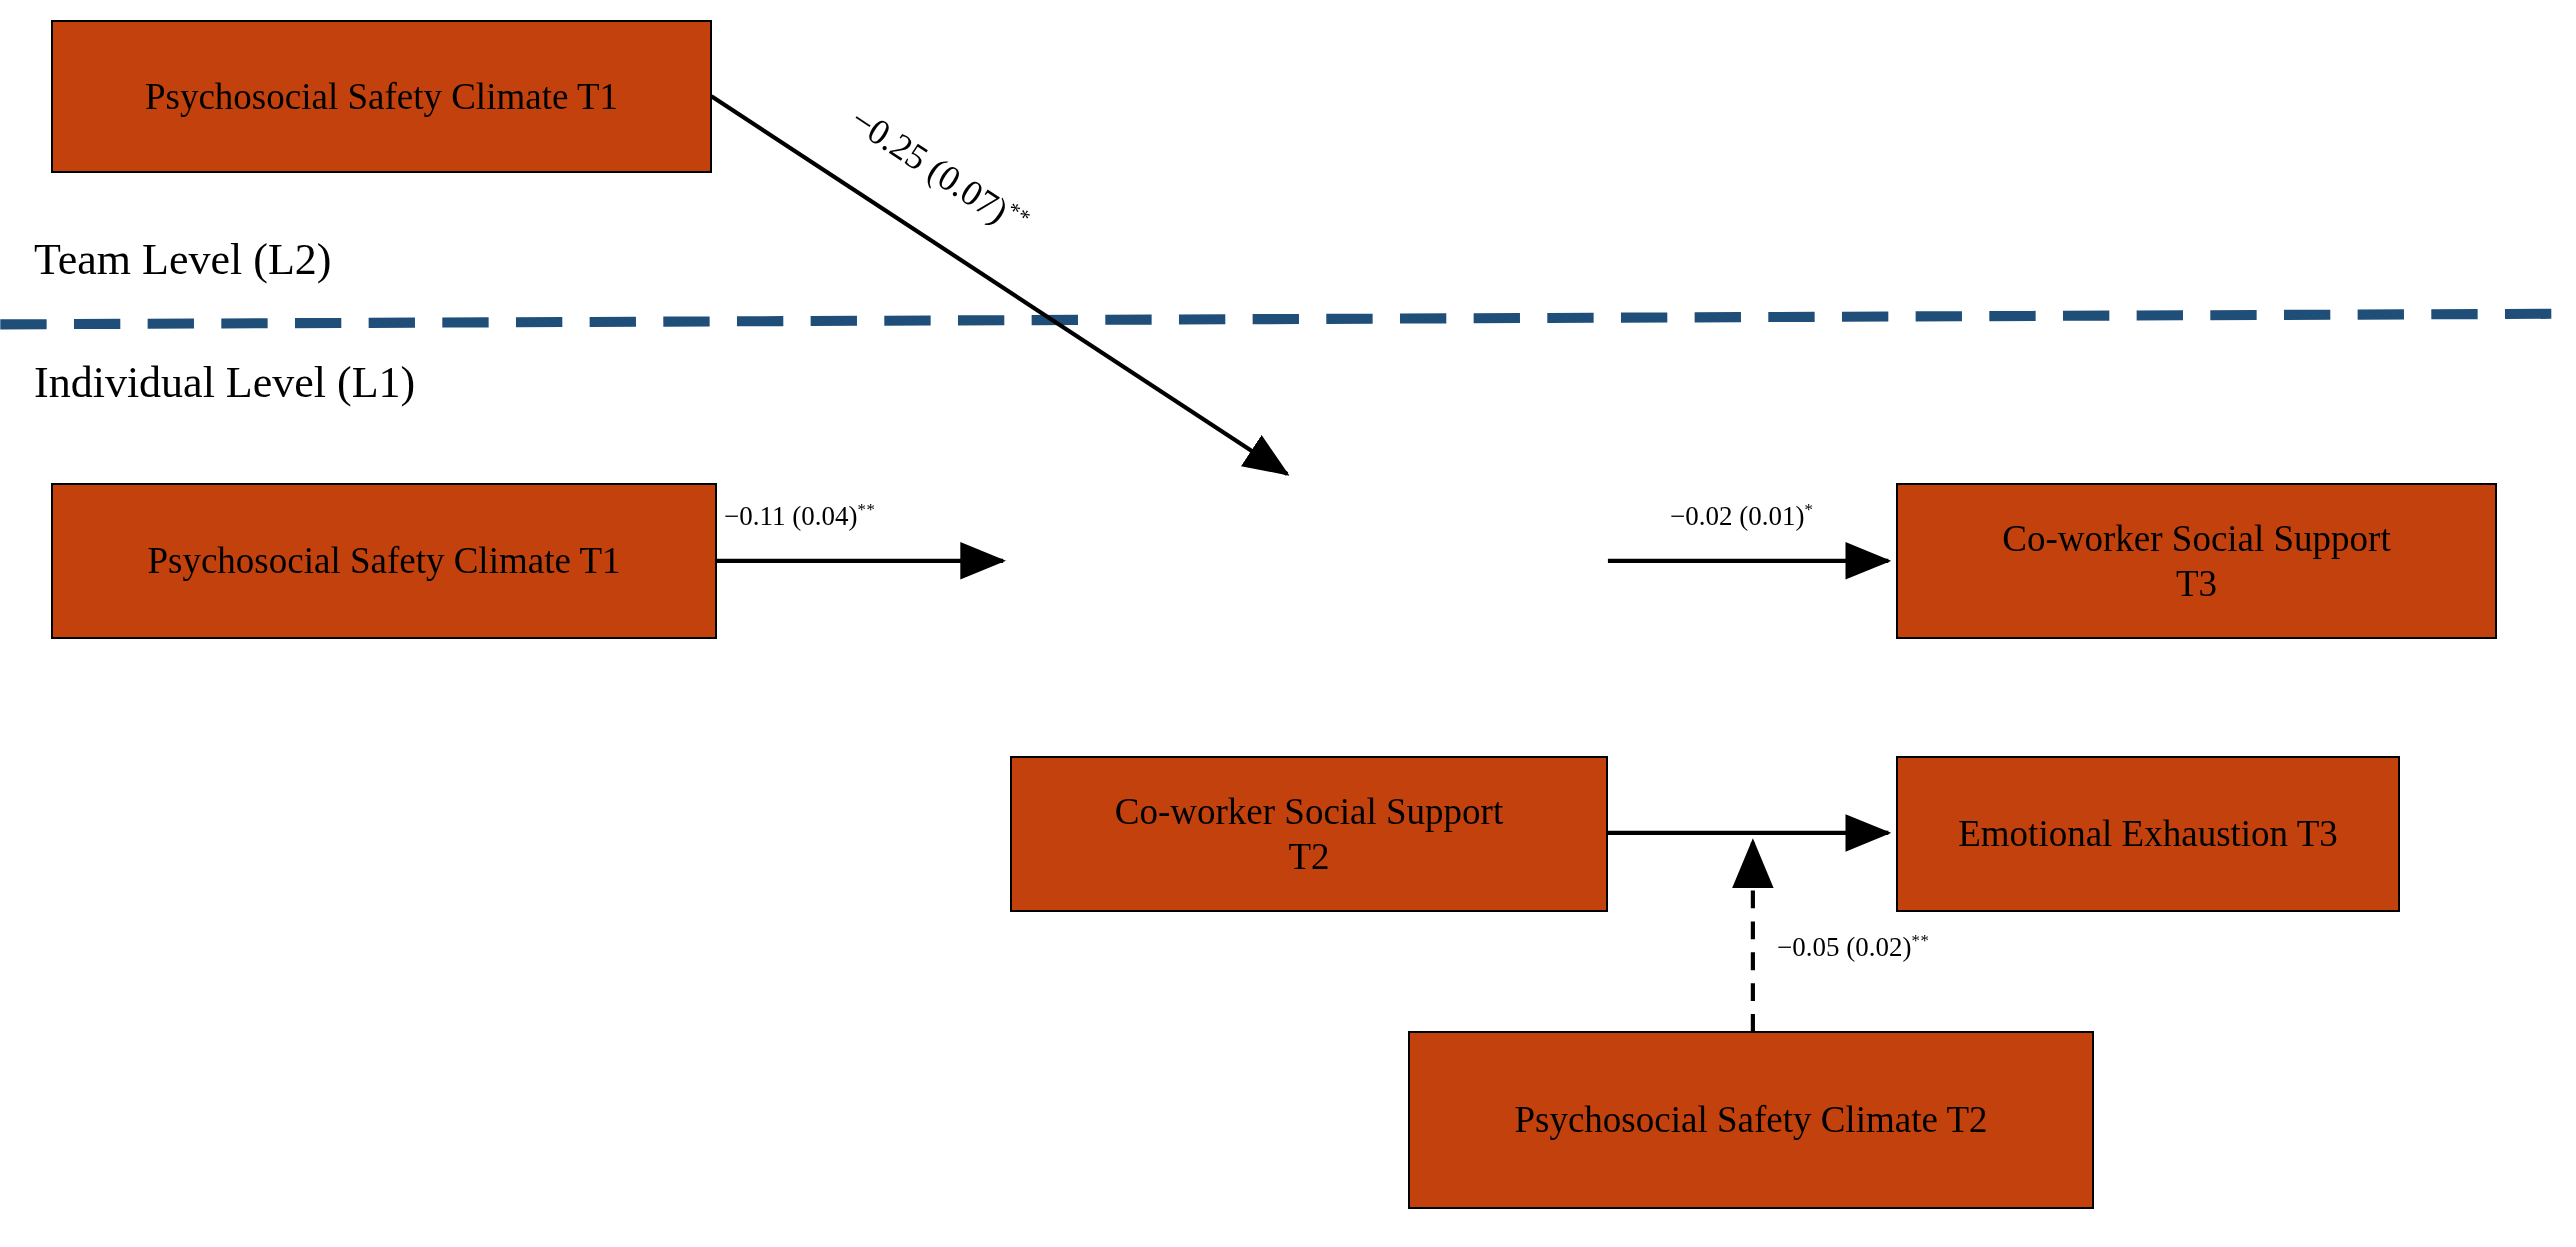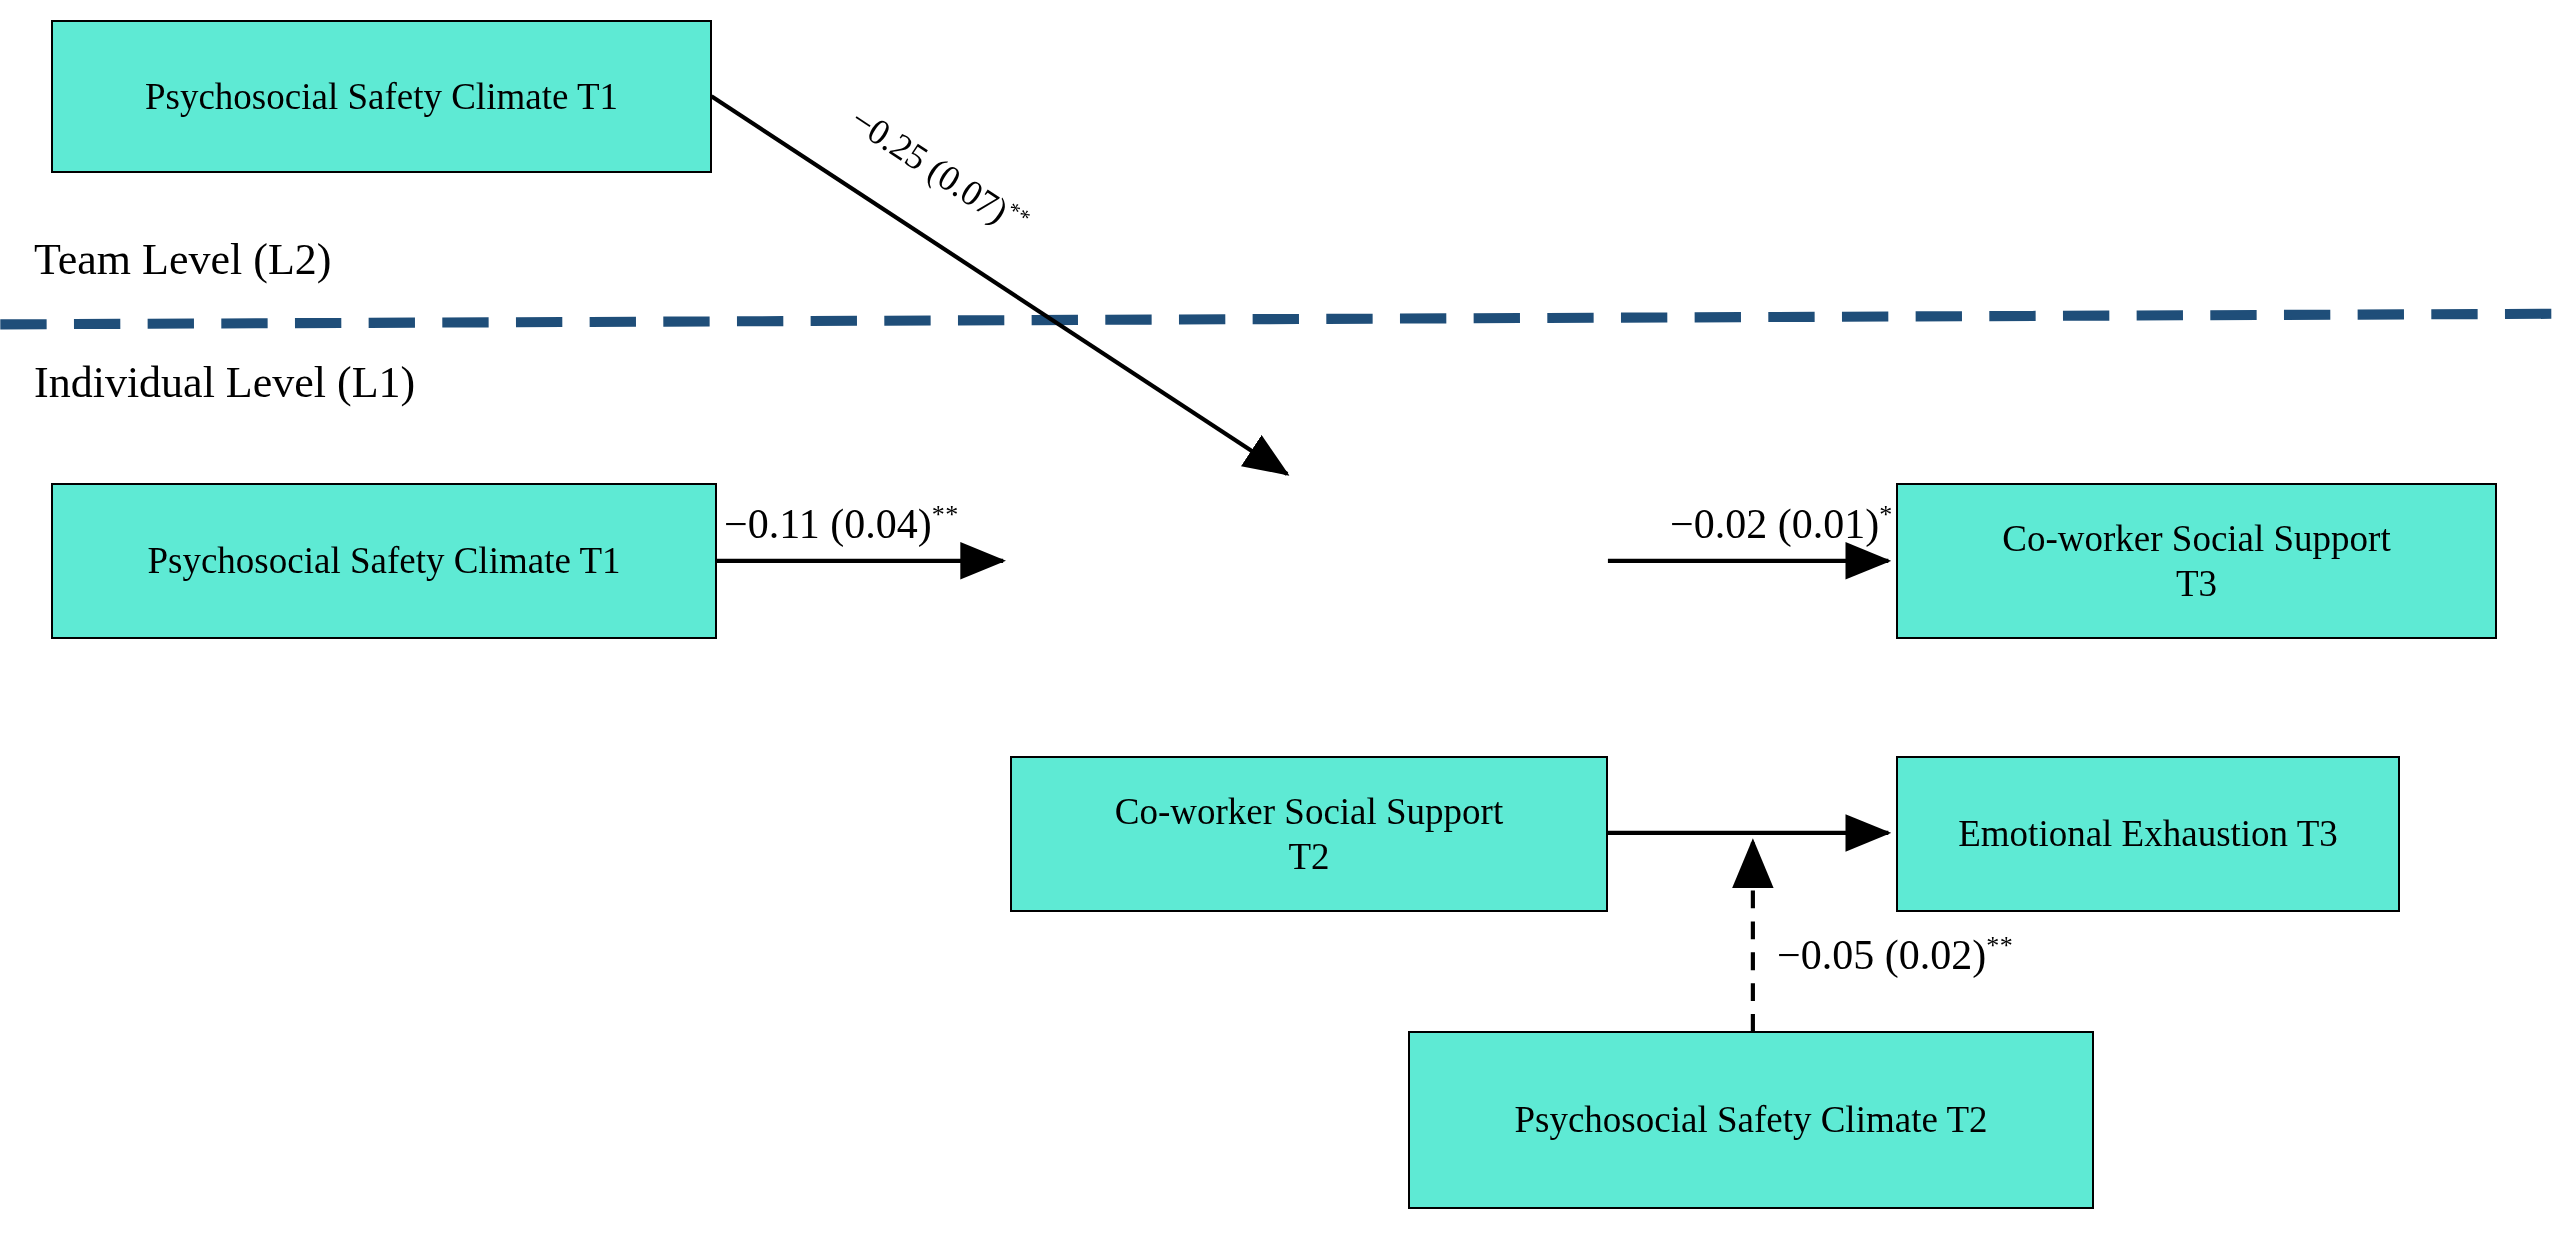--- a/index.html
+++ b/index.html
@@ -12,41 +12,41 @@
     position:relative;
     width:2576px;
     height:1247px;
     background:#ffffff;
     overflow:hidden;
   }
   .box{
     position:absolute;
     box-sizing:border-box;
     border:2.4px solid #000000;
-    background:#5eead4;
+    background:#c2410c;
     display:flex;
     align-items:center;
     justify-content:center;
     text-align:center;
     line-height:1.22;
     font-size:37px;
     padding:0 10.7px;
     white-space:pre-line;
     z-index:3;
   }
   .level-label{
     position:absolute;
     font-size:44px;
     line-height:1;
     white-space:nowrap;
     z-index:4;
   }
   .edge-label{
     position:absolute;
-    font-size:42px;
+    font-size:27px;
     line-height:1;
     white-space:nowrap;
     z-index:5;
   }
   .edge-label sup{
     font-size:0.62em;
     vertical-align:super;
     letter-spacing:0.6px;
   }
   .rot-label{

